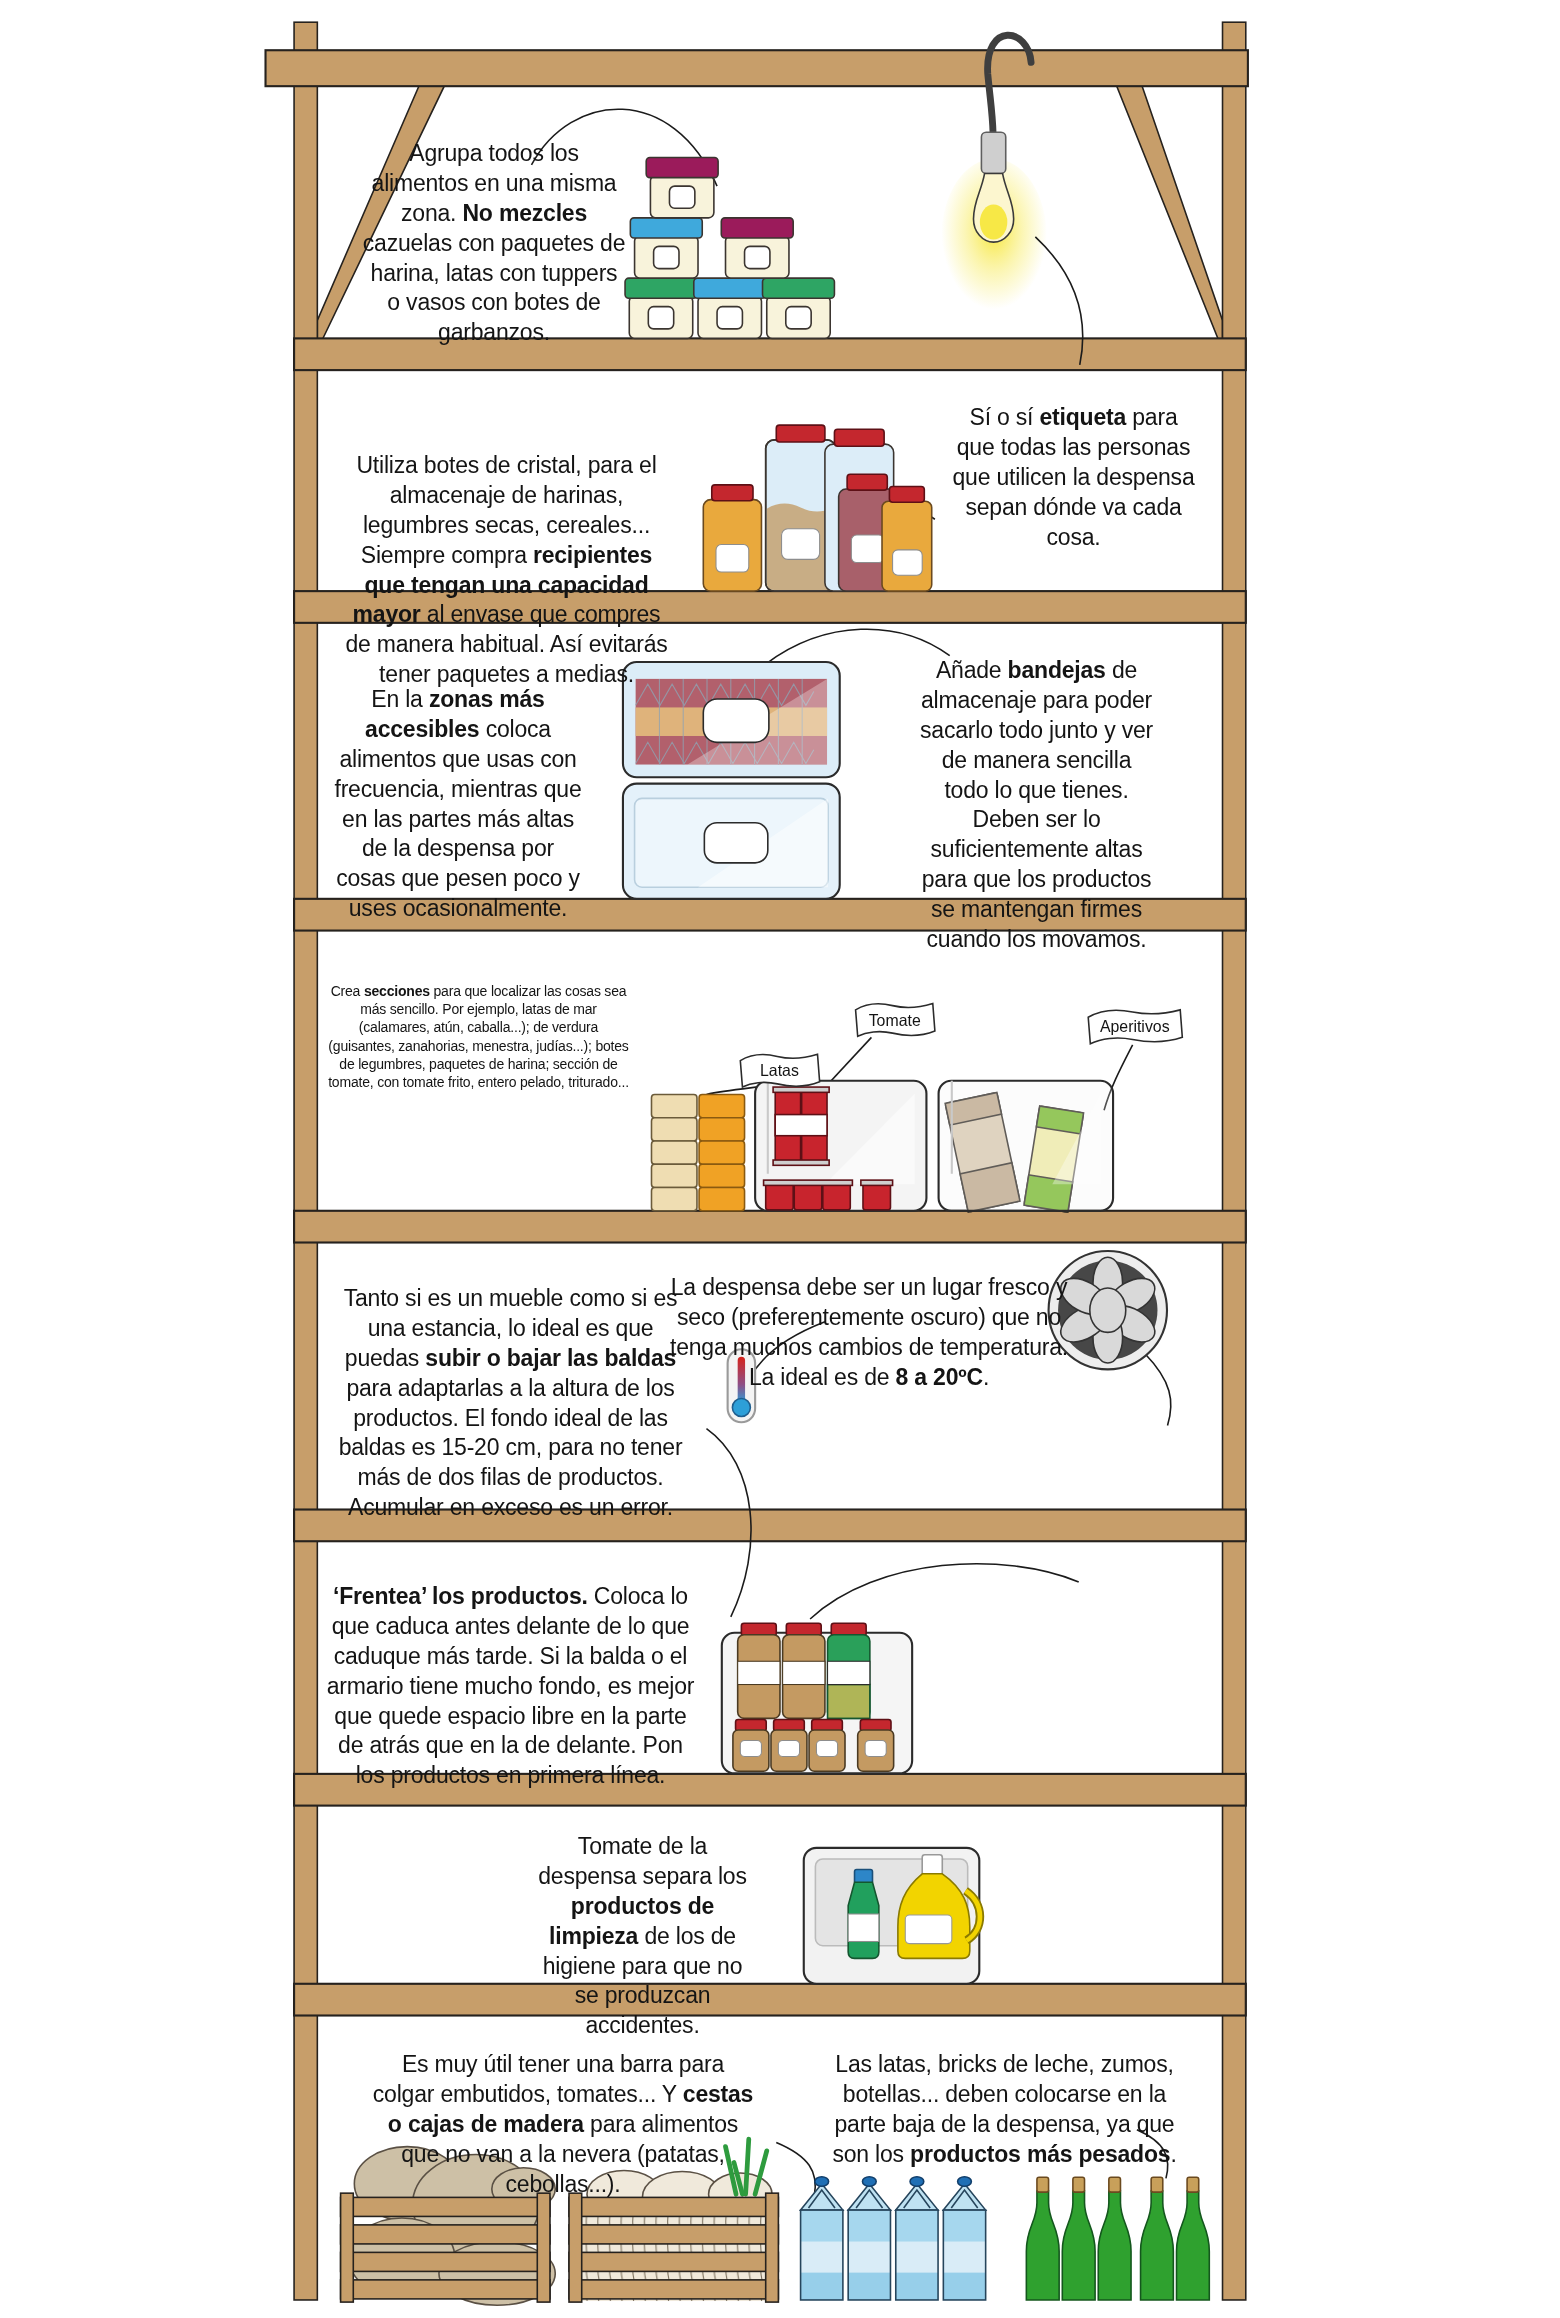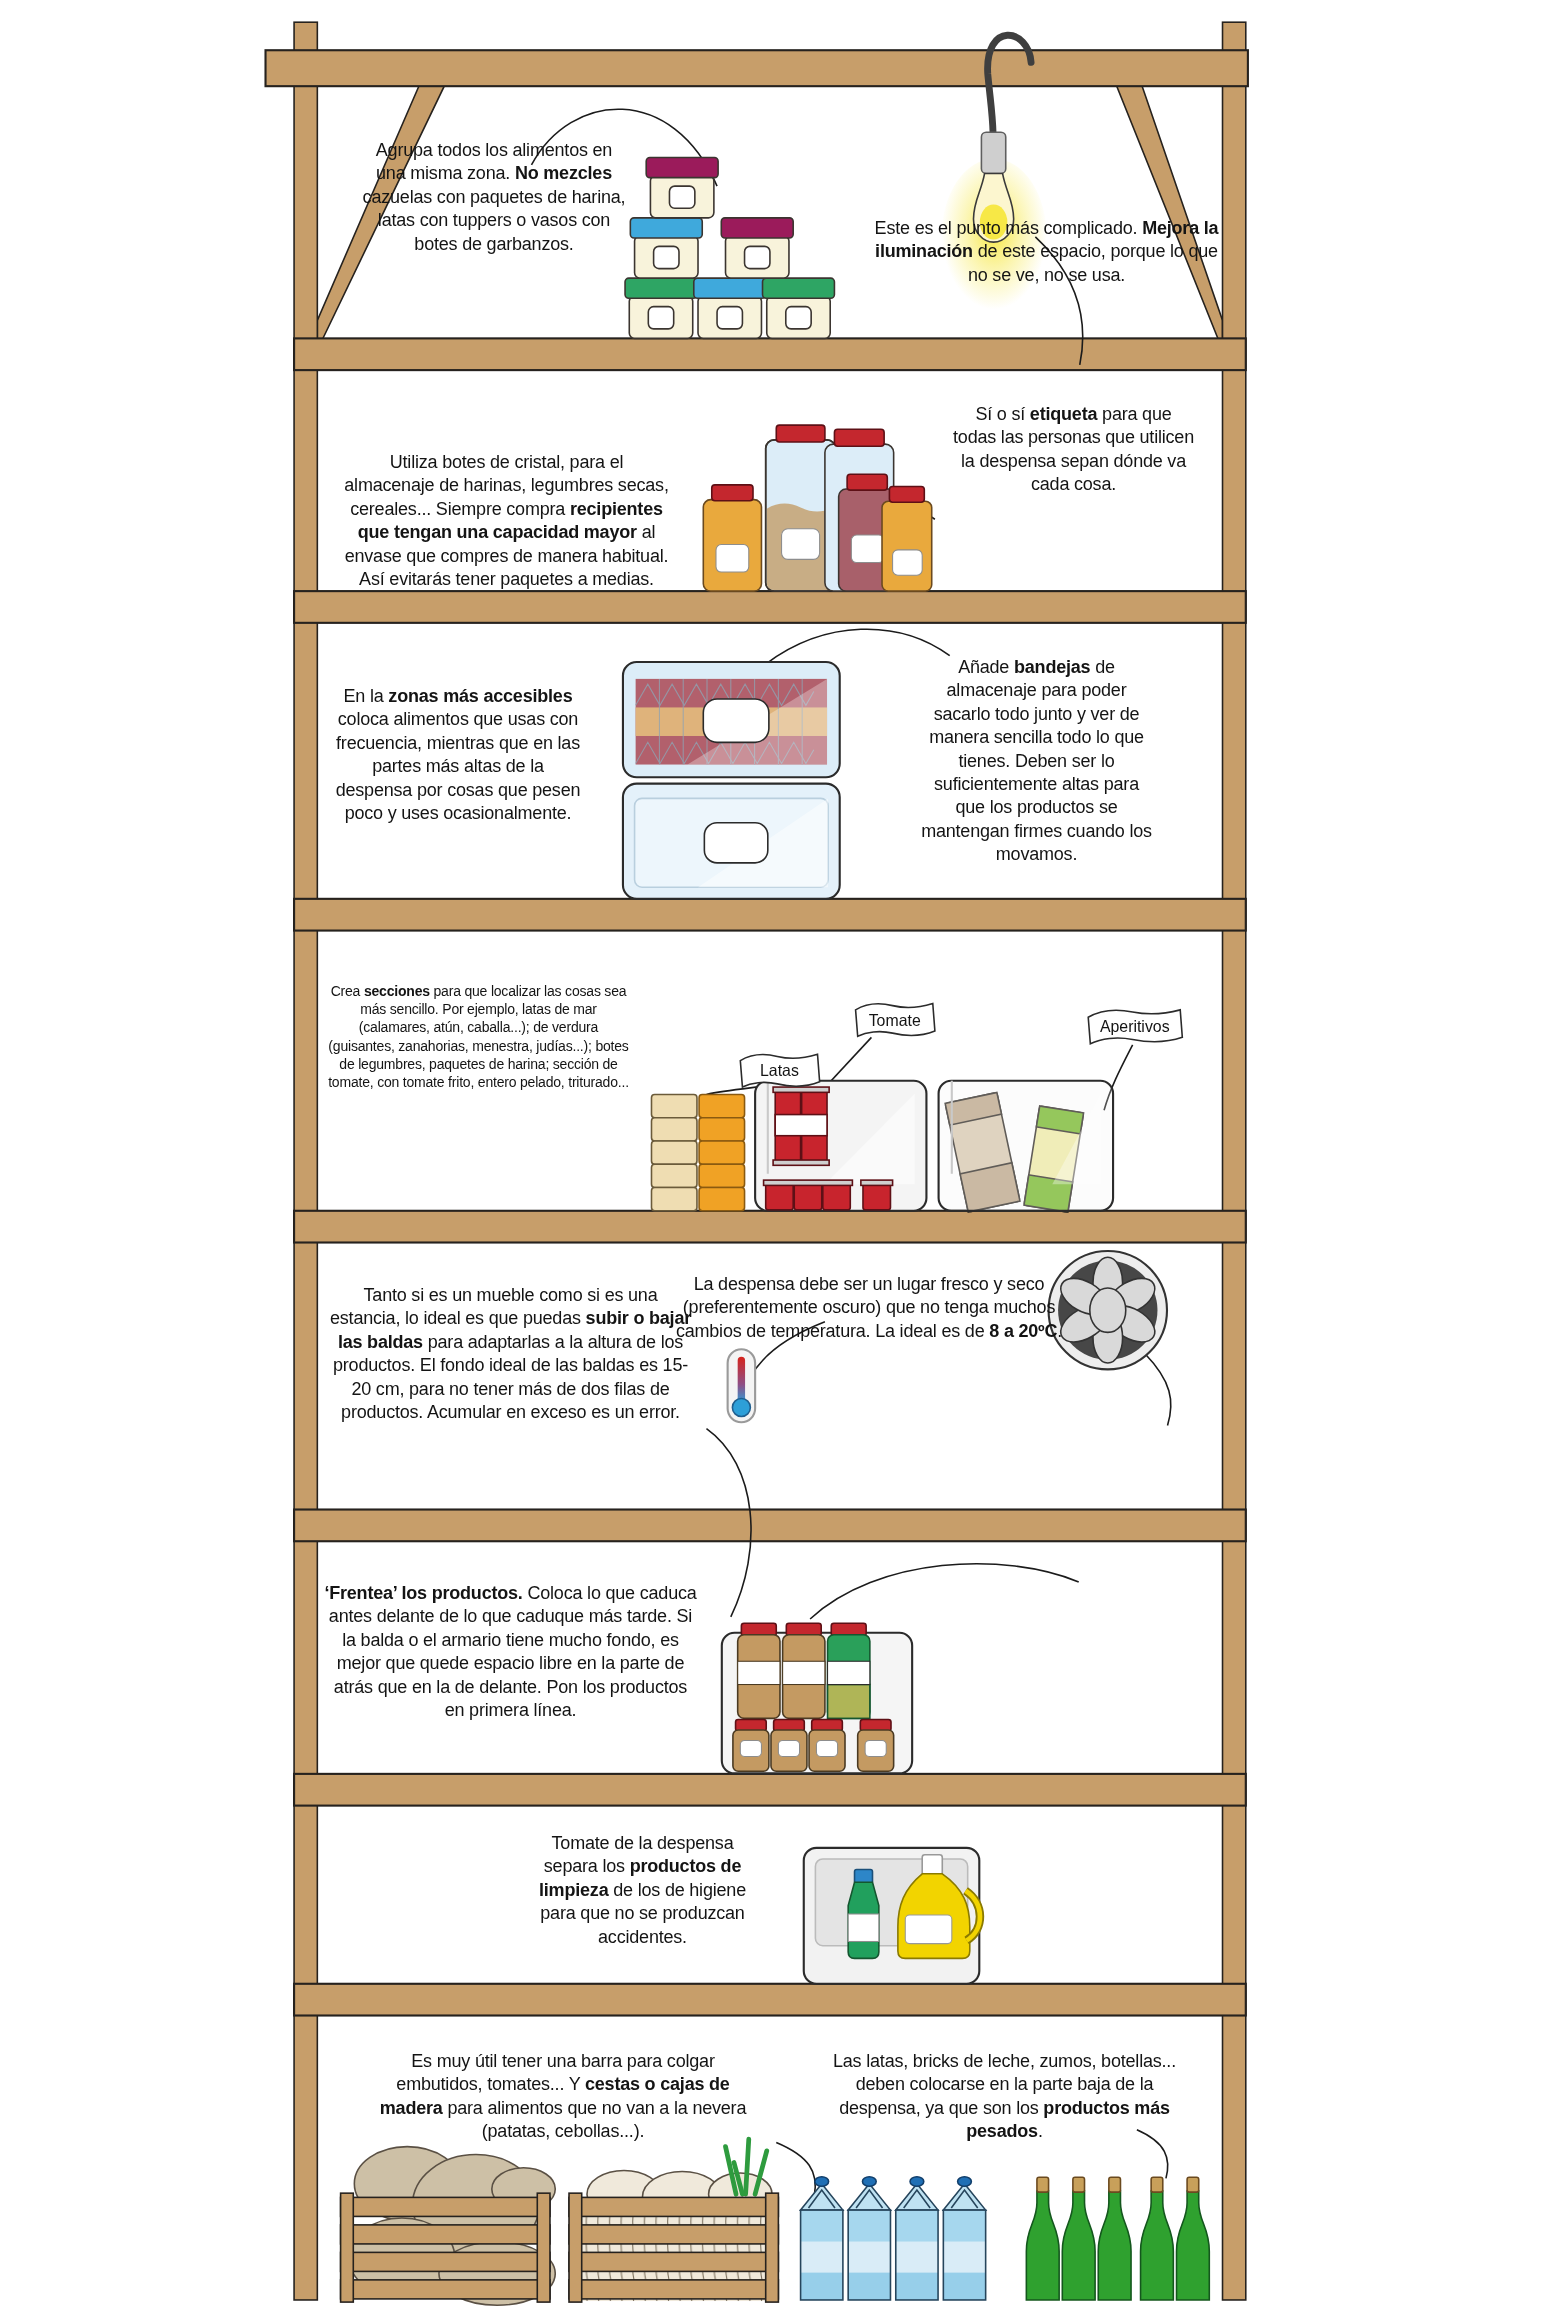--- a/index.html
+++ b/index.html
@@ -1,19 +1,19 @@
 <!DOCTYPE html>
 <html style="font-size:8.5px"><head>
 <meta charset="utf-8">
 <style>
   html,body{margin:0;padding:0;background:#ffffff;}
   #page{position:relative;width:1561px;height:2319px;background:#ffffff;overflow:hidden;
         font-family:"Liberation Sans","DejaVu Sans",sans-serif;color:#141414;}
   #art{position:absolute;left:0;top:0;z-index:1;}
-  .para{position:absolute;z-index:2;text-align:center;font-size:18px;line-height:1.3;
+  .para{position:absolute;z-index:2;text-align:center;font-size:23px;line-height:1.3;
         color:#141414;letter-spacing:-0.2px;}
   .para .b{font-weight:bold;}
   .small{font-size:14px;}
   .flagtext{font-family:"Liberation Sans","DejaVu Sans",sans-serif;font-size:30px;fill:#141414;}
 </style>
 </head>
 <body>
 
 <div id="page">
 
@@ -339,23 +339,20 @@
     <use href="#gbottle" x="2040" y="4350"></use>
     <use href="#gbottle" x="2108" y="4350"></use>
     <use href="#gbottle" x="2188" y="4350"></use>
     <use href="#gbottle" x="2256" y="4350"></use>
   </g>
 </svg>
 
   <div class="para" style="left:362px;top:139px;width:264px;">
     <span>Agrupa todos los alimentos en una misma zona. </span><span class="b">No mezcles</span><span> cazuelas con paquetes de harina, latas con tuppers o vasos con botes de garbanzos.</span>
   </div>
-  <div class="para" style="left:872px;top:217px;width:349px;">
-    <span>Este es el punto más complicado. </span><span class="b">Mejora la iluminación</span><span> de este espacio, porque lo que no se ve, no se usa.</span>
-  </div>
 
   <div class="para" style="left:344px;top:403px;width:325px;margin-top:48px;">
     <span>Utiliza botes de cristal, para el almacenaje de harinas, legumbres secas, cereales... Siempre compra </span><span class="b">recipientes que tengan una capacidad mayor</span><span> al envase que compres de manera habitual. Así evitarás tener paquetes a medias.</span>
   </div>
   <div class="para" style="left:952px;top:403px;width:243px;">
     <span>Sí o sí </span><span class="b">etiqueta</span><span> para que todas las personas que utilicen la despensa sepan dónde va cada cosa.</span>
   </div>
 
   <div class="para" style="left:334px;top:685px;width:248px;">
     <span>En la </span><span class="b">zonas más accesibles</span><span> coloca alimentos que usas con frecuencia, mientras que en las partes más altas de la despensa por cosas que pesen poco y uses ocasionalmente.</span>

